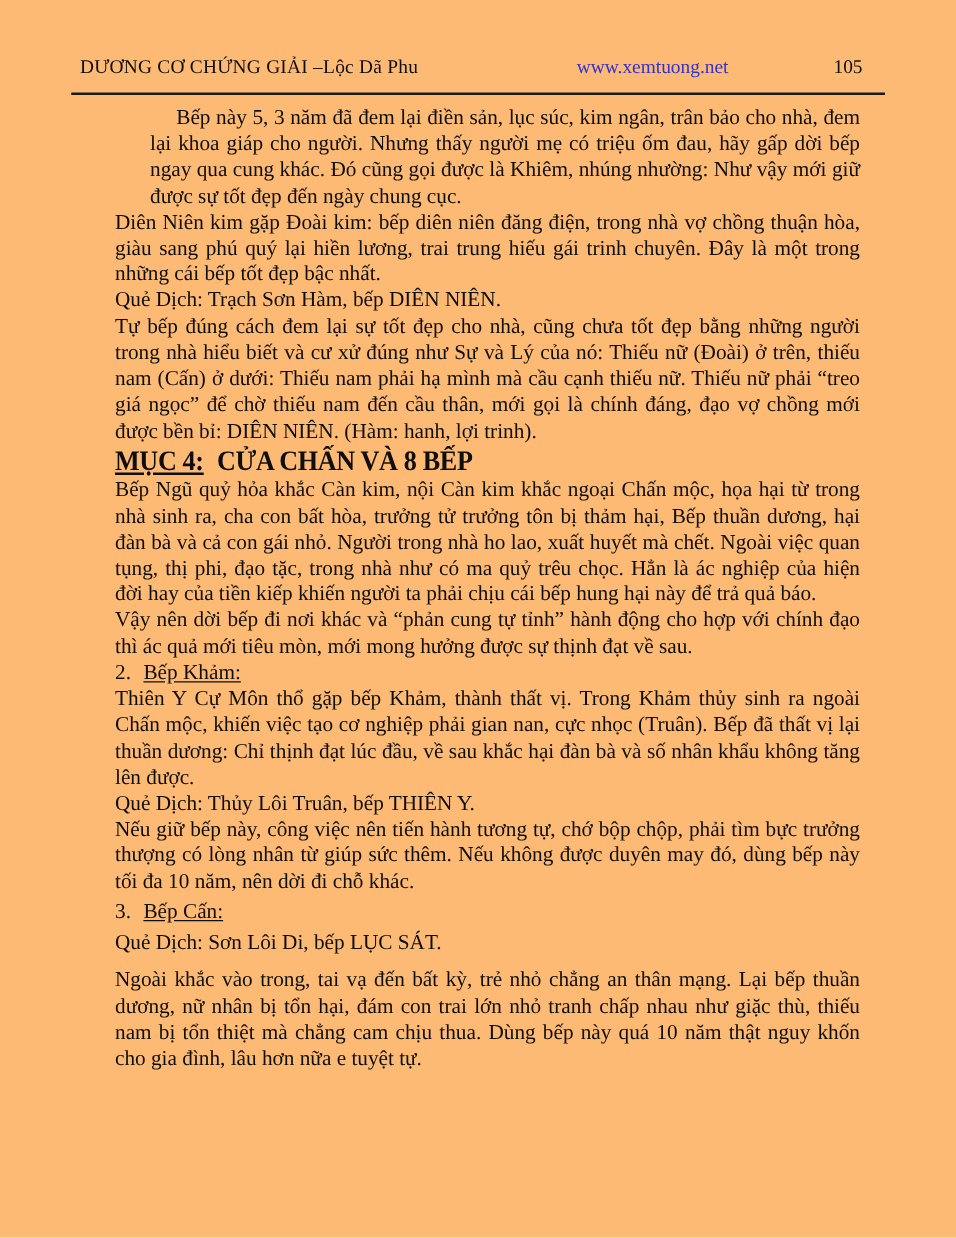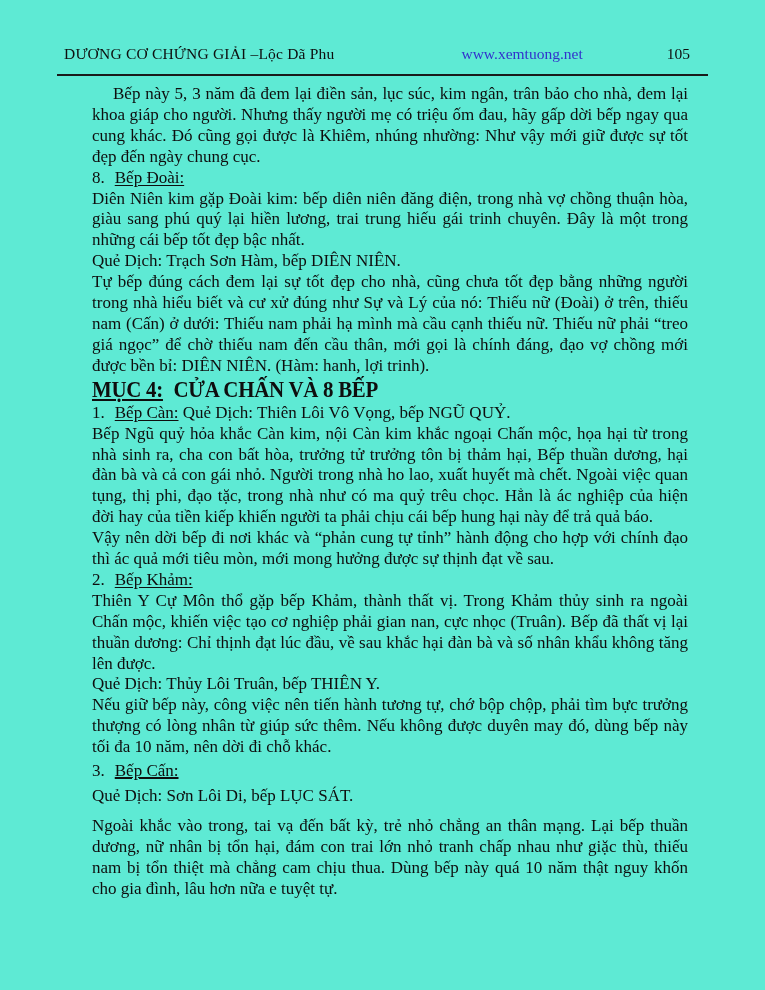--- a/index.html
+++ b/index.html
@@ -4,21 +4,21 @@
 <style>
   * { margin: 0; padding: 0; box-sizing: border-box; }
   html, body { background: #ffffff; }
   body {
     width: 765px; height: 990px;
     font-family: "Liberation Serif", "DejaVu Serif", serif;
     color: #0e0e0e;
     overflow: hidden;
     position: relative;
   }
-  .page { width: 765px; height: 990px; background: #5eead4; }
+  .page { width: 765px; height: 990px; background: #fdba74; }
 
   
   .header-row {
     display: flex;
     align-items: baseline;
     padding: 45px 75px 0 64px;
     font-size: 15.5px;
     white-space: nowrap;
   }
   .header-title { flex: 1 1 auto; letter-spacing: 0.2px; }
@@ -33,21 +33,21 @@
 
   
   .content {
     margin: 8px 77px 0 92px;
     width: 596px;
     font-size: 17px;
     line-height: 20.9px;
     text-align: justify;
   }
   .content p, .content h2 { margin: 0; }
-  .paragraph.indent { text-indent: 21px; }
+  .paragraph.indent { text-indent: 21px; margin-left: 28px; }
   .num { display: inline-block; margin-right: 10px; }
   .label { text-decoration: underline; text-underline-offset: 2px; }
 
   .section-heading {
     font-size: 22.5px;
     font-weight: bold;
     line-height: 26px;
     margin: 11px 0 2px 0;
     letter-spacing: -0.3px;
     transform: scaleX(0.93);
@@ -65,30 +65,28 @@
   <div class="header-row">
     <span class="header-title">DƯƠNG CƠ CHỨNG GIẢI –Lộc Dã Phu</span>
     <a class="header-link" style="color: rgb(50, 50, 204);">www.xemtuong.net</a>
     <span class="header-page">105</span>
   </div>
 
   <hr class="rule">
 
   <div class="content">
       <p class="paragraph indent"><span>Bếp này 5, 3 năm đã đem lại điền sản, lục súc, kim ngân, trân bảo cho nhà, đem lại khoa giáp cho người. Nhưng thấy người mẹ có triệu ốm đau, hãy gấp dời bếp ngay qua cung khác. Đó cũng gọi được là Khiêm, nhúng nhường: Như vậy mới giữ được sự tốt đẹp đến ngày chung cục.</span></p>
-      <p class="item-heading"><span class="num">8.</span><span class="label">Bếp Đoài:</span></p>
       <p class="paragraph"><span>Diên Niên kim gặp Đoài kim: bếp diên niên đăng điện, trong nhà vợ chồng thuận hòa, giàu sang phú quý lại hiền lương, trai trung hiếu gái trinh chuyên. Đây là một trong những cái bếp tốt đẹp bậc nhất.</span></p>
       <p class="paragraph"><span>Quẻ Dịch: Trạch Sơn Hàm, bếp DIÊN NIÊN.</span></p>
       <p class="paragraph"><span>Tự bếp đúng cách đem lại sự tốt đẹp cho nhà, cũng chưa tốt đẹp bằng những người trong nhà hiểu biết và cư xử đúng như Sự và Lý của nó: Thiếu nữ (Đoài) ở trên, thiếu nam (Cấn) ở dưới: Thiếu nam phải hạ mình mà cầu cạnh thiếu nữ. Thiếu nữ phải “treo giá ngọc” để chờ thiếu nam đến cầu thân, mới gọi là chính đáng, đạo vợ chồng mới được bền bỉ: DIÊN NIÊN. (Hàm: hanh, lợi trinh).</span></p>
       <h2 class="section-heading"><span class="label">MỤC 4:</span><span> CỬA CHẤN VÀ 8 BẾP</span></h2>
-      <p class="item-heading"><span class="num">1.</span><span class="label">Bếp Càn:</span><span> Quẻ Dịch: Thiên Lôi Vô Vọng, bếp NGŨ QUỶ.</span></p>
       <p class="paragraph"><span>Bếp Ngũ quỷ hỏa khắc Càn kim, nội Càn kim khắc ngoại Chấn mộc, họa hại từ trong nhà sinh ra, cha con bất hòa, trưởng tử trưởng tôn bị thảm hại, Bếp thuần dương, hại đàn bà và cả con gái nhỏ. Người trong nhà ho lao, xuất huyết mà chết. Ngoài việc quan tụng, thị phi, đạo tặc, trong nhà như có ma quỷ trêu chọc. Hẳn là ác nghiệp của hiện đời hay của tiền kiếp khiến người ta phải chịu cái bếp hung hại này để trả quả báo.</span></p>
       <p class="paragraph"><span>Vậy nên dời bếp đi nơi khác và “phản cung tự tỉnh” hành động cho hợp với chính đạo thì ác quả mới tiêu mòn, mới mong hưởng được sự thịnh đạt về sau.</span></p>
       <p class="item-heading"><span class="num">2.</span><span class="label">Bếp Khảm:</span></p>
       <p class="paragraph"><span>Thiên Y Cự Môn thổ gặp bếp Khảm, thành thất vị. Trong Khảm thủy sinh ra ngoài Chấn mộc, khiến việc tạo cơ nghiệp phải gian nan, cực nhọc (Truân). Bếp đã thất vị lại thuần dương: Chỉ thịnh đạt lúc đầu, về sau khắc hại đàn bà và số nhân khẩu không tăng lên được.</span></p>
       <p class="paragraph"><span>Quẻ Dịch: Thủy Lôi Truân, bếp THIÊN Y.</span></p>
       <p class="paragraph"><span>Nếu giữ bếp này, công việc nên tiến hành tương tự, chớ bộp chộp, phải tìm bực trưởng thượng có lòng nhân từ giúp sức thêm. Nếu không được duyên may đó, dùng bếp này tối đa 10 năm, nên dời đi chỗ khác.</span></p>
-      <p class="item-heading" style="margin-top: 3px; text-decoration: underline;"><span class="num">3.</span><span class="label">Bếp Cấn:</span></p>
+      <p class="item-heading" style="margin-top: 3px;"><span class="num">3.</span><span class="label">Bếp Cấn:</span></p>
       <p class="paragraph" style="margin-top: 4px;"><span>Quẻ Dịch: Sơn Lôi Di, bếp LỤC SÁT.</span></p>
       <p class="paragraph" style="margin-top: 9px;"><span>Ngoài khắc vào trong, tai vạ đến bất kỳ, trẻ nhỏ chẳng an thân mạng. Lại bếp thuần dương, nữ nhân bị tổn hại, đám con trai lớn nhỏ tranh chấp nhau như giặc thù, thiếu nam bị tổn thiệt mà chẳng cam chịu thua. Dùng bếp này quá 10 năm thật nguy khốn cho gia đình, lâu hơn nữa e tuyệt tự.</span></p>
     </div>
 
 </div>
 
 </body></html>

